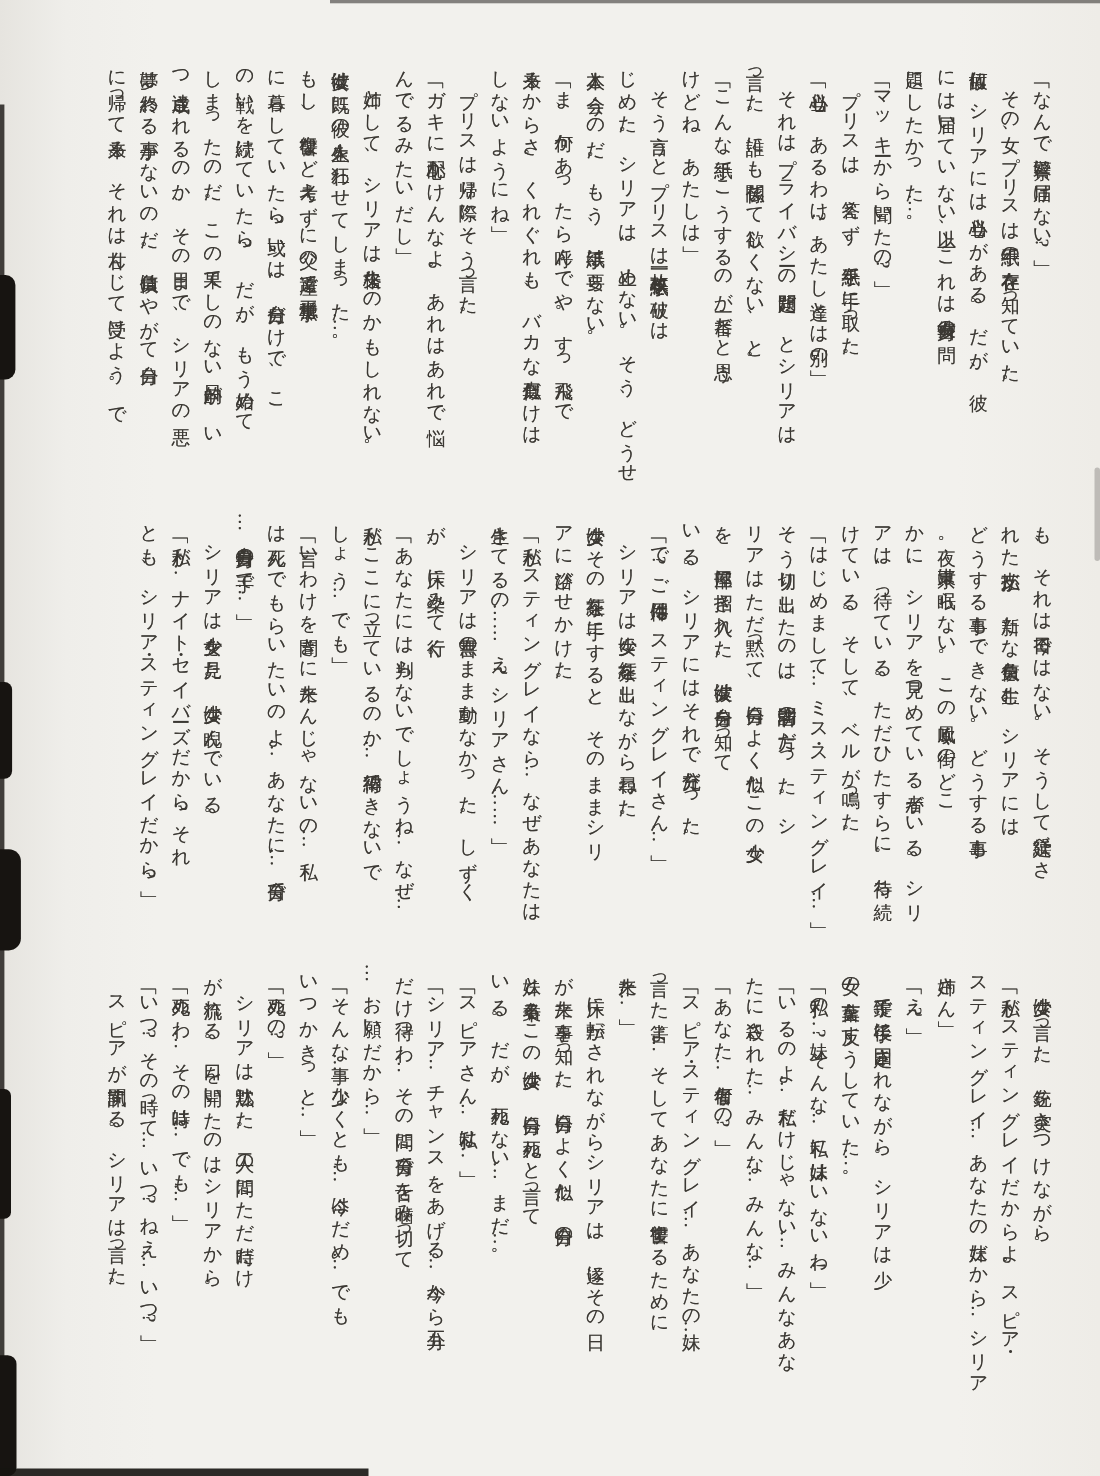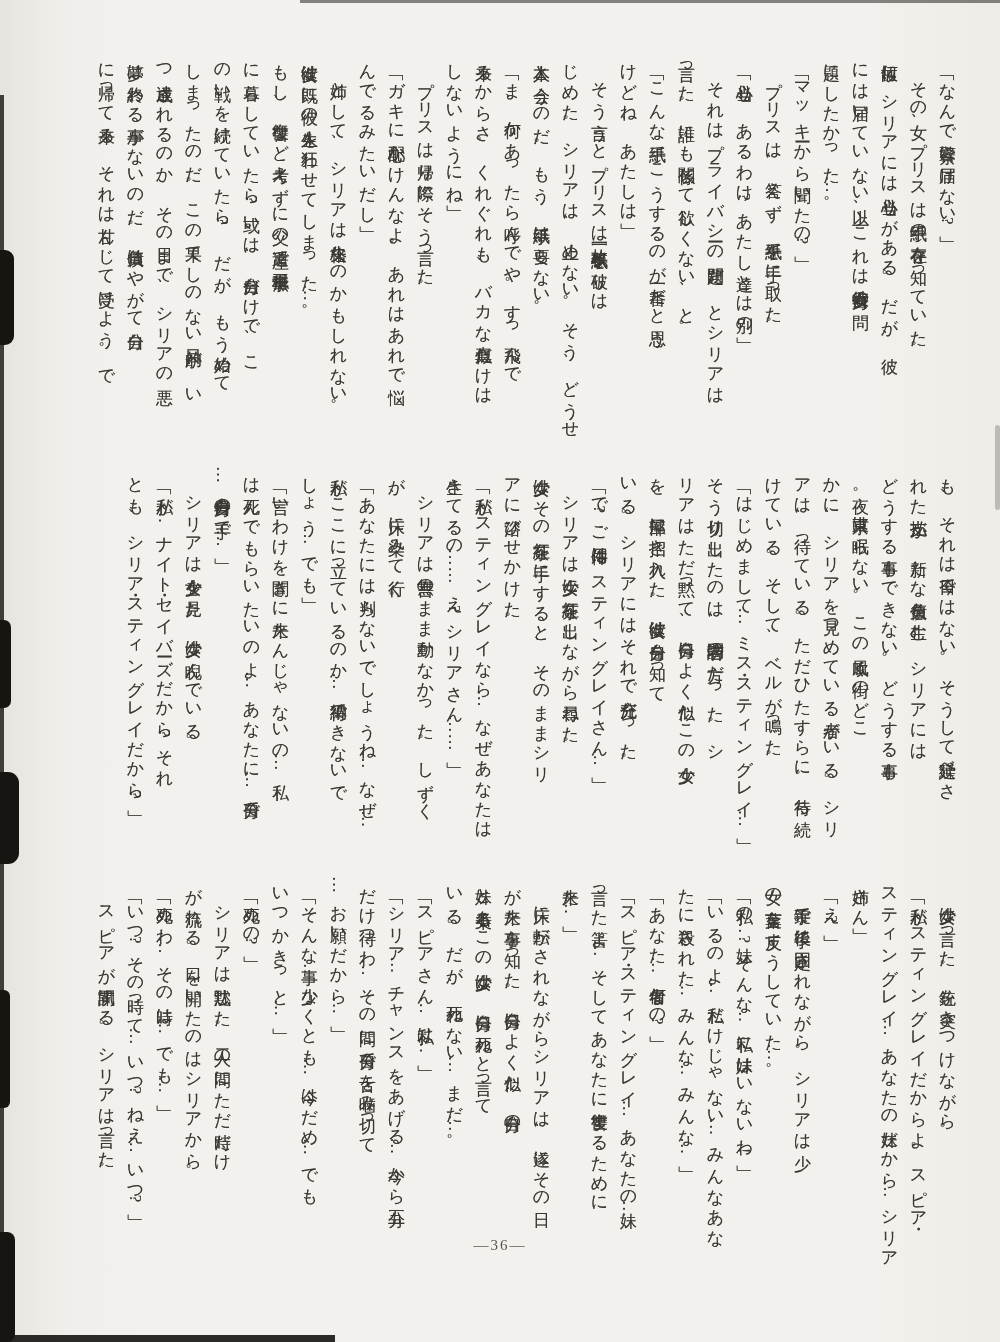--- a/index.html
+++ b/index.html
@@ -148,15 +148,14 @@
       <div class="col">　「そんな事…少なくとも…今はだめ…でも</div>
       <div class="col">いつかきっと…」</div>
       <div class="col">　「死ぬの?」</div>
       <div class="col">　シリアは沈黙した。二人の間にただ時だけ</div>
       <div class="col">が流れる。口を開いたのはシリアから。</div>
       <div class="col">　「死ぬわ…その時は…でも…」</div>
       <div class="col">　「いつ?その時って…いつ?ねえ…いつ?」</div>
       <div class="col">　スピアが訊問する。シリアは言った。</div>
     </section>
 
-  <div class="page-number">―36―</div>
 
 </div>
 
 </body></html>

